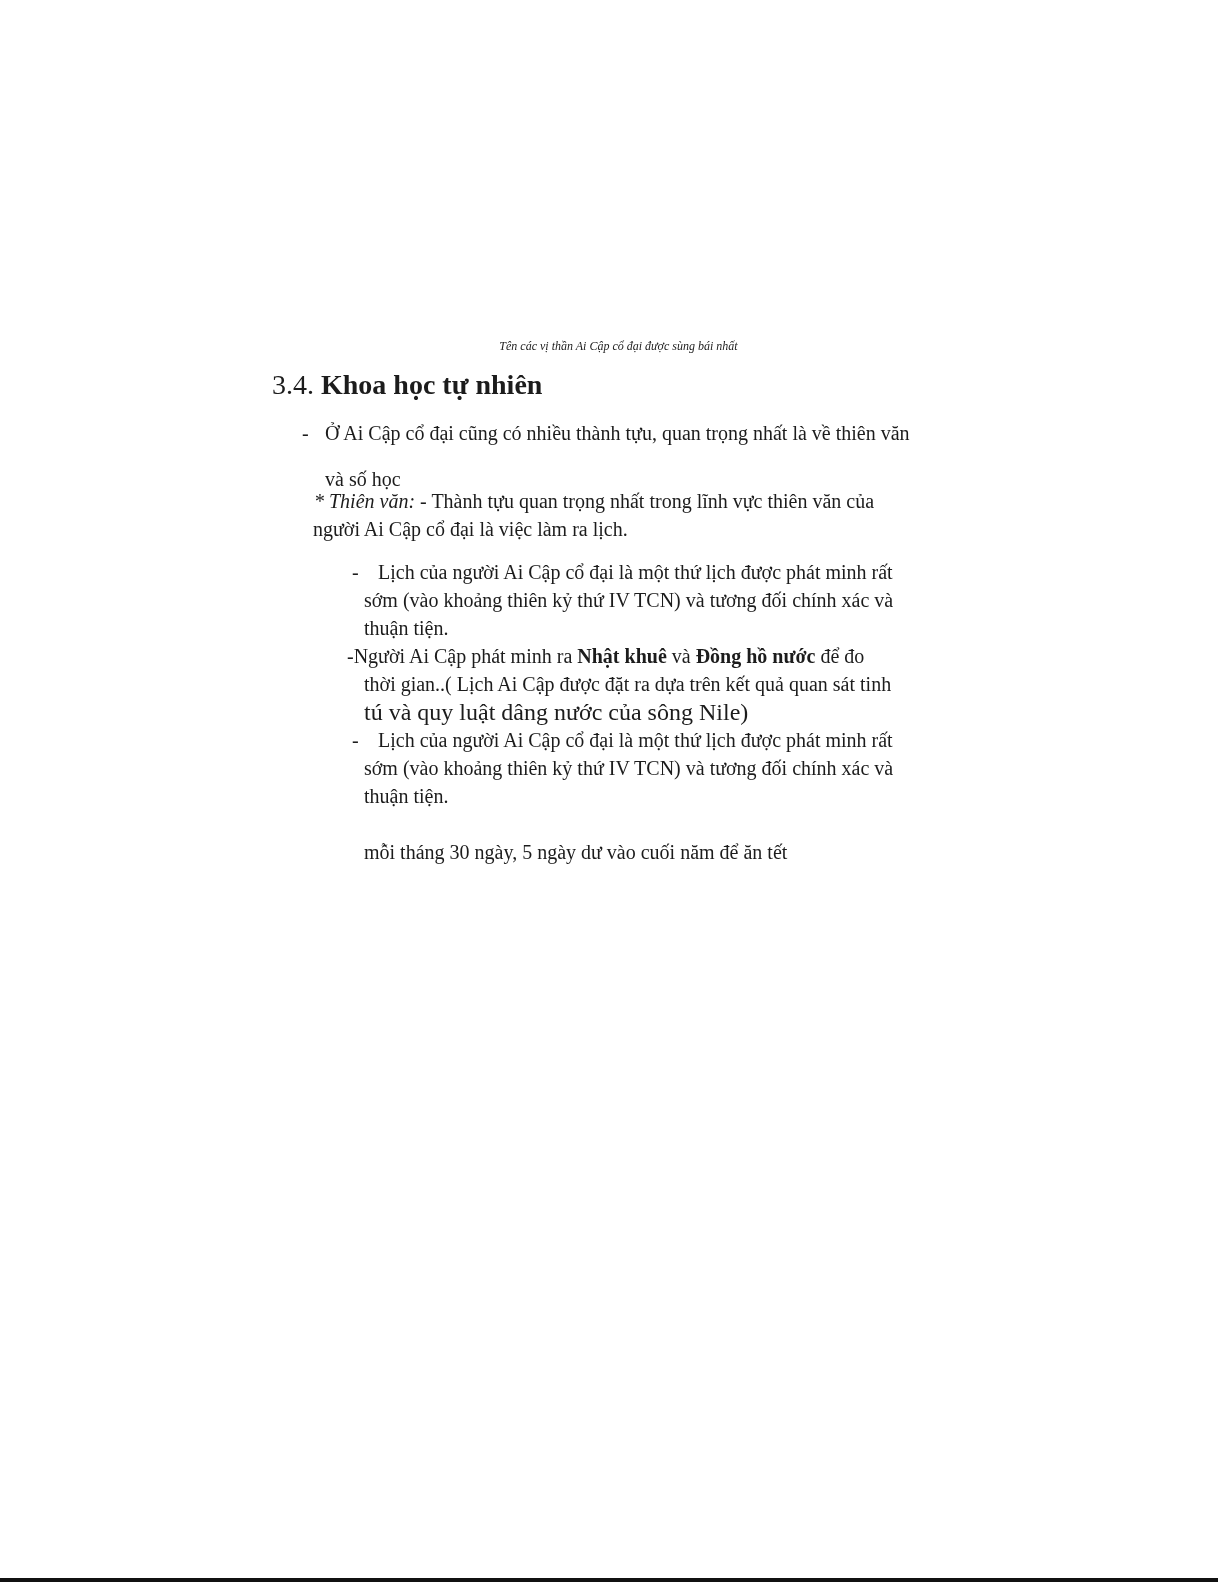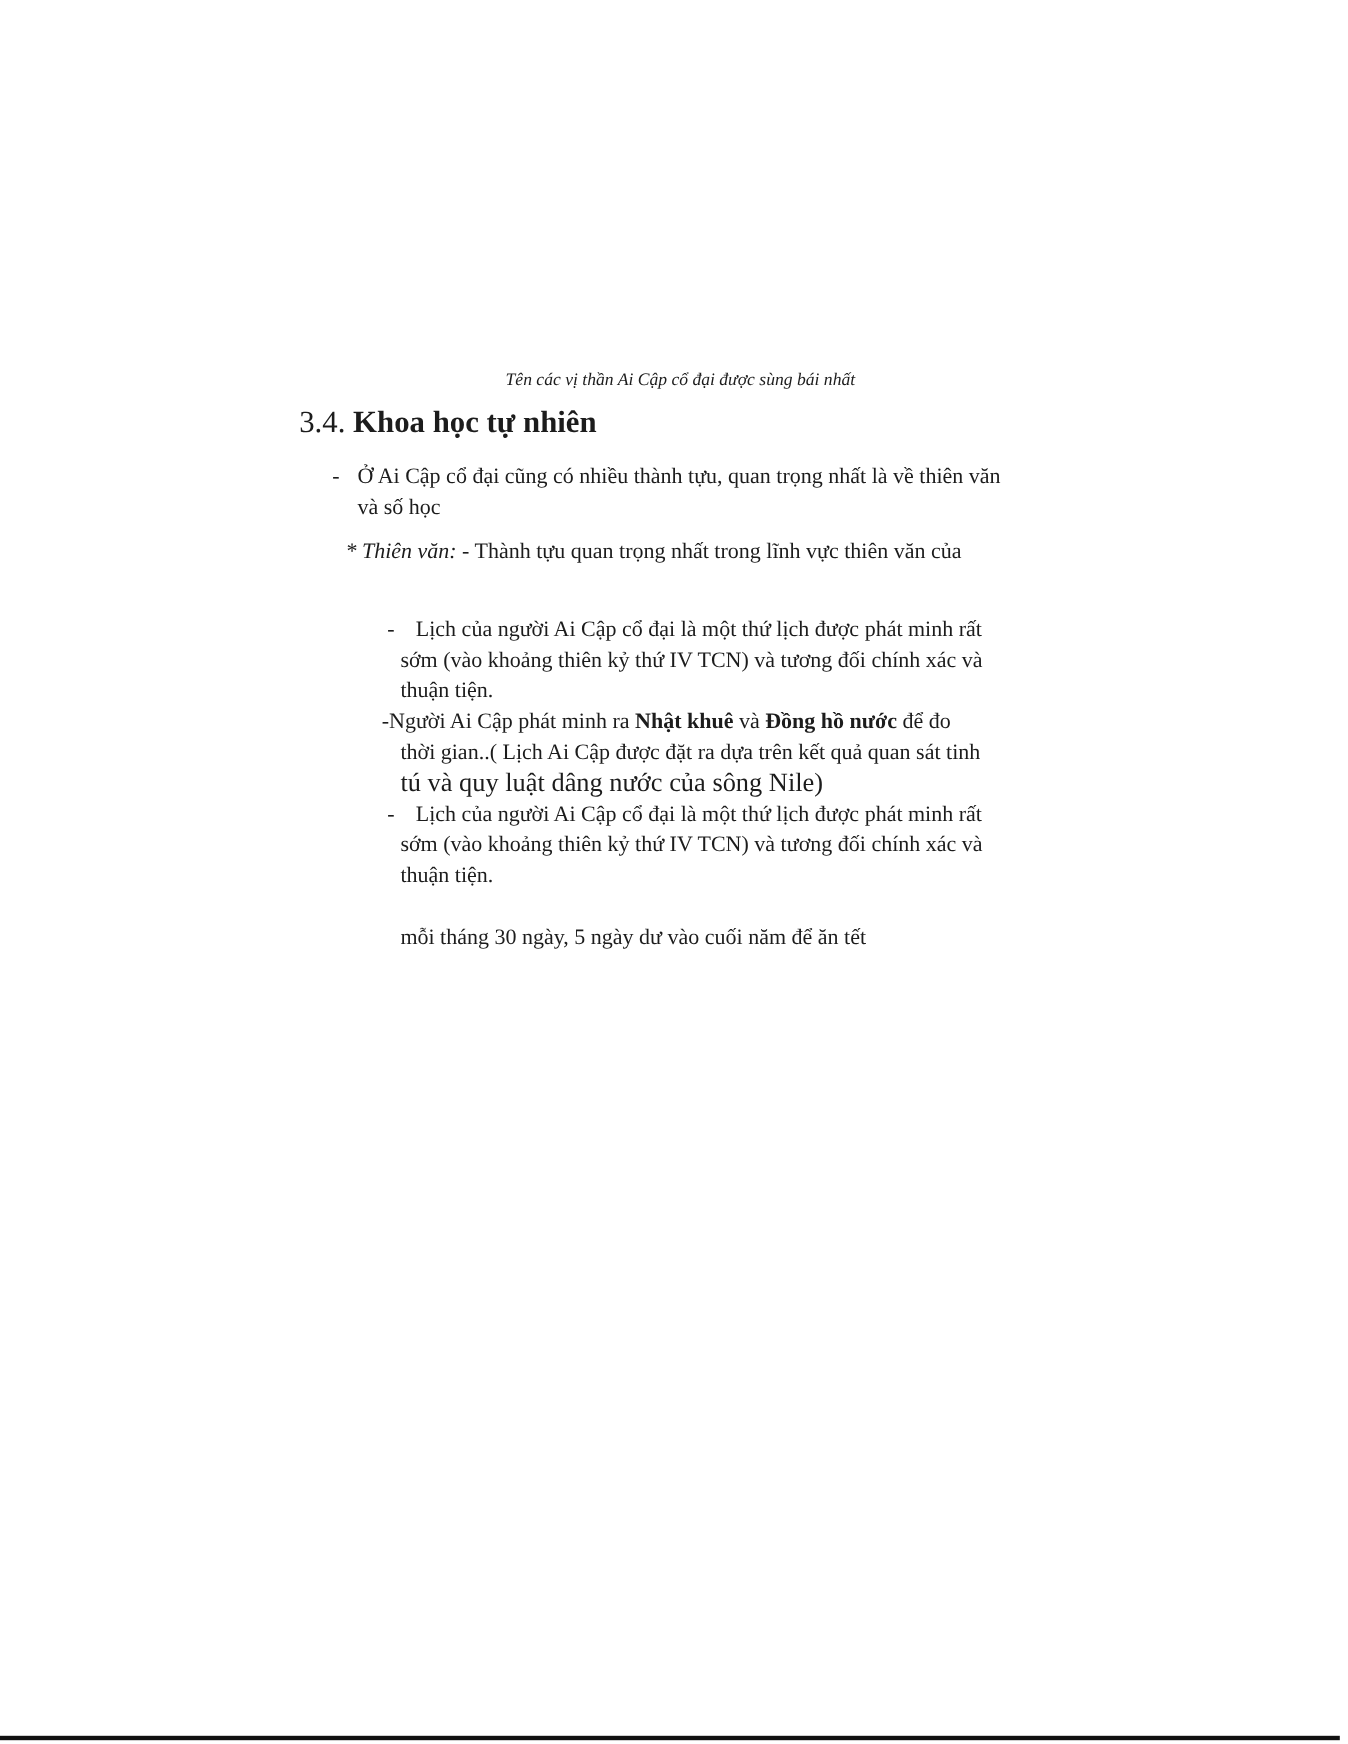--- a/index.html
+++ b/index.html
@@ -40,26 +40,27 @@
     width: 1218px;
     height: 4px;
     background: #111111;
   }
 </style>
 </head>
 <body>
 
 <div class="page" style="background: rgb(255, 255, 255); color: rgb(28, 28, 28);">
   <div class="text-layer" id="text-layer">
-      <div class="line center" style="top: 332px; font-size: 16px; line-height: 28px; padding-left: 12px;"><span class="seg-i">Tên các vị thần Ai Cập cổ đại được sùng bái nhất</span></div>
+      <div class="line center" style="top: 332px; font-size: 12px; line-height: 28px; padding-left: 12px;"><span class="seg-i">Tên các vị thần Ai Cập cổ đại được sùng bái nhất</span></div>
       <div class="line" style="top: 371px; left: 272px; font-size: 28px; line-height: 28px;"><span>3.4. </span><span class="seg-b">Khoa học tự nhiên</span></div>
       <div class="line" style="top: 419px; left: 302px; font-size: 20px; line-height: 28px;"><span>-</span></div>
       <div class="line" style="top: 419px; left: 325px; font-size: 20px; line-height: 28px;"><span>Ở Ai Cập cổ đại cũng có nhiều thành tựu, quan trọng nhất là về thiên văn</span></div>
-      <div class="line" style="top: 447px; left: 325px; font-size: 20px; line-height: 28px; text-align: center;"><span>và số học</span></div>
+      <div class="line" style="top: 465px; left: 325px; font-size: 20px; line-height: 28px; text-align: center;"><span>và số học</span></div>
       <div class="line" style="top: 487px; left: 314px; font-size: 20px; line-height: 28px; text-align: center;"><span class="seg-i">* Thiên văn: </span><span>- Thành tựu quan trọng nhất trong lĩnh vực thiên văn của</span></div>
+      <div class="line" style="top: 515px; left: 313px; font-size: 20px; line-height: 28px;"><span>người Ai Cập cổ đại là việc làm ra lịch.</span></div>
       <div class="line" style="top: 558px; left: 352px; font-size: 20px; line-height: 28px;"><span>-</span></div>
       <div class="line" style="top: 558px; left: 378px; font-size: 20px; line-height: 28px;"><span>Lịch của người Ai Cập cổ đại là một thứ lịch được phát minh rất</span></div>
       <div class="line" style="top: 586px; left: 364px; font-size: 20px; line-height: 28px;"><span>sớm (vào khoảng thiên kỷ thứ IV TCN) và tương đối chính xác và</span></div>
       <div class="line" style="top: 614px; left: 364px; font-size: 20px; line-height: 28px;"><span>thuận tiện.</span></div>
       <div class="line" style="top: 642px; left: 347px; font-size: 20px; line-height: 28px;"><span>-Người Ai Cập phát minh ra </span><span class="seg-b">Nhật khuê</span><span> và </span><span class="seg-b">Đồng hồ nước</span><span> để đo</span></div>
       <div class="line" style="top: 670px; left: 364px; font-size: 20px; line-height: 28px;"><span>thời gian..( Lịch Ai Cập được đặt ra dựa trên kết quả quan sát tinh</span></div>
       <div class="line" style="top: 698px; left: 364px; font-size: 24px; line-height: 28px;"><span>tú và quy luật dâng nước của sông Nile)</span></div>
       <div class="line" style="top: 726px; left: 352px; font-size: 20px; line-height: 28px;"><span>-</span></div>
       <div class="line" style="top: 726px; left: 378px; font-size: 20px; line-height: 28px;"><span>Lịch của người Ai Cập cổ đại là một thứ lịch được phát minh rất</span></div>
       <div class="line" style="top: 754px; left: 364px; font-size: 20px; line-height: 28px;"><span>sớm (vào khoảng thiên kỷ thứ IV TCN) và tương đối chính xác và</span></div>

